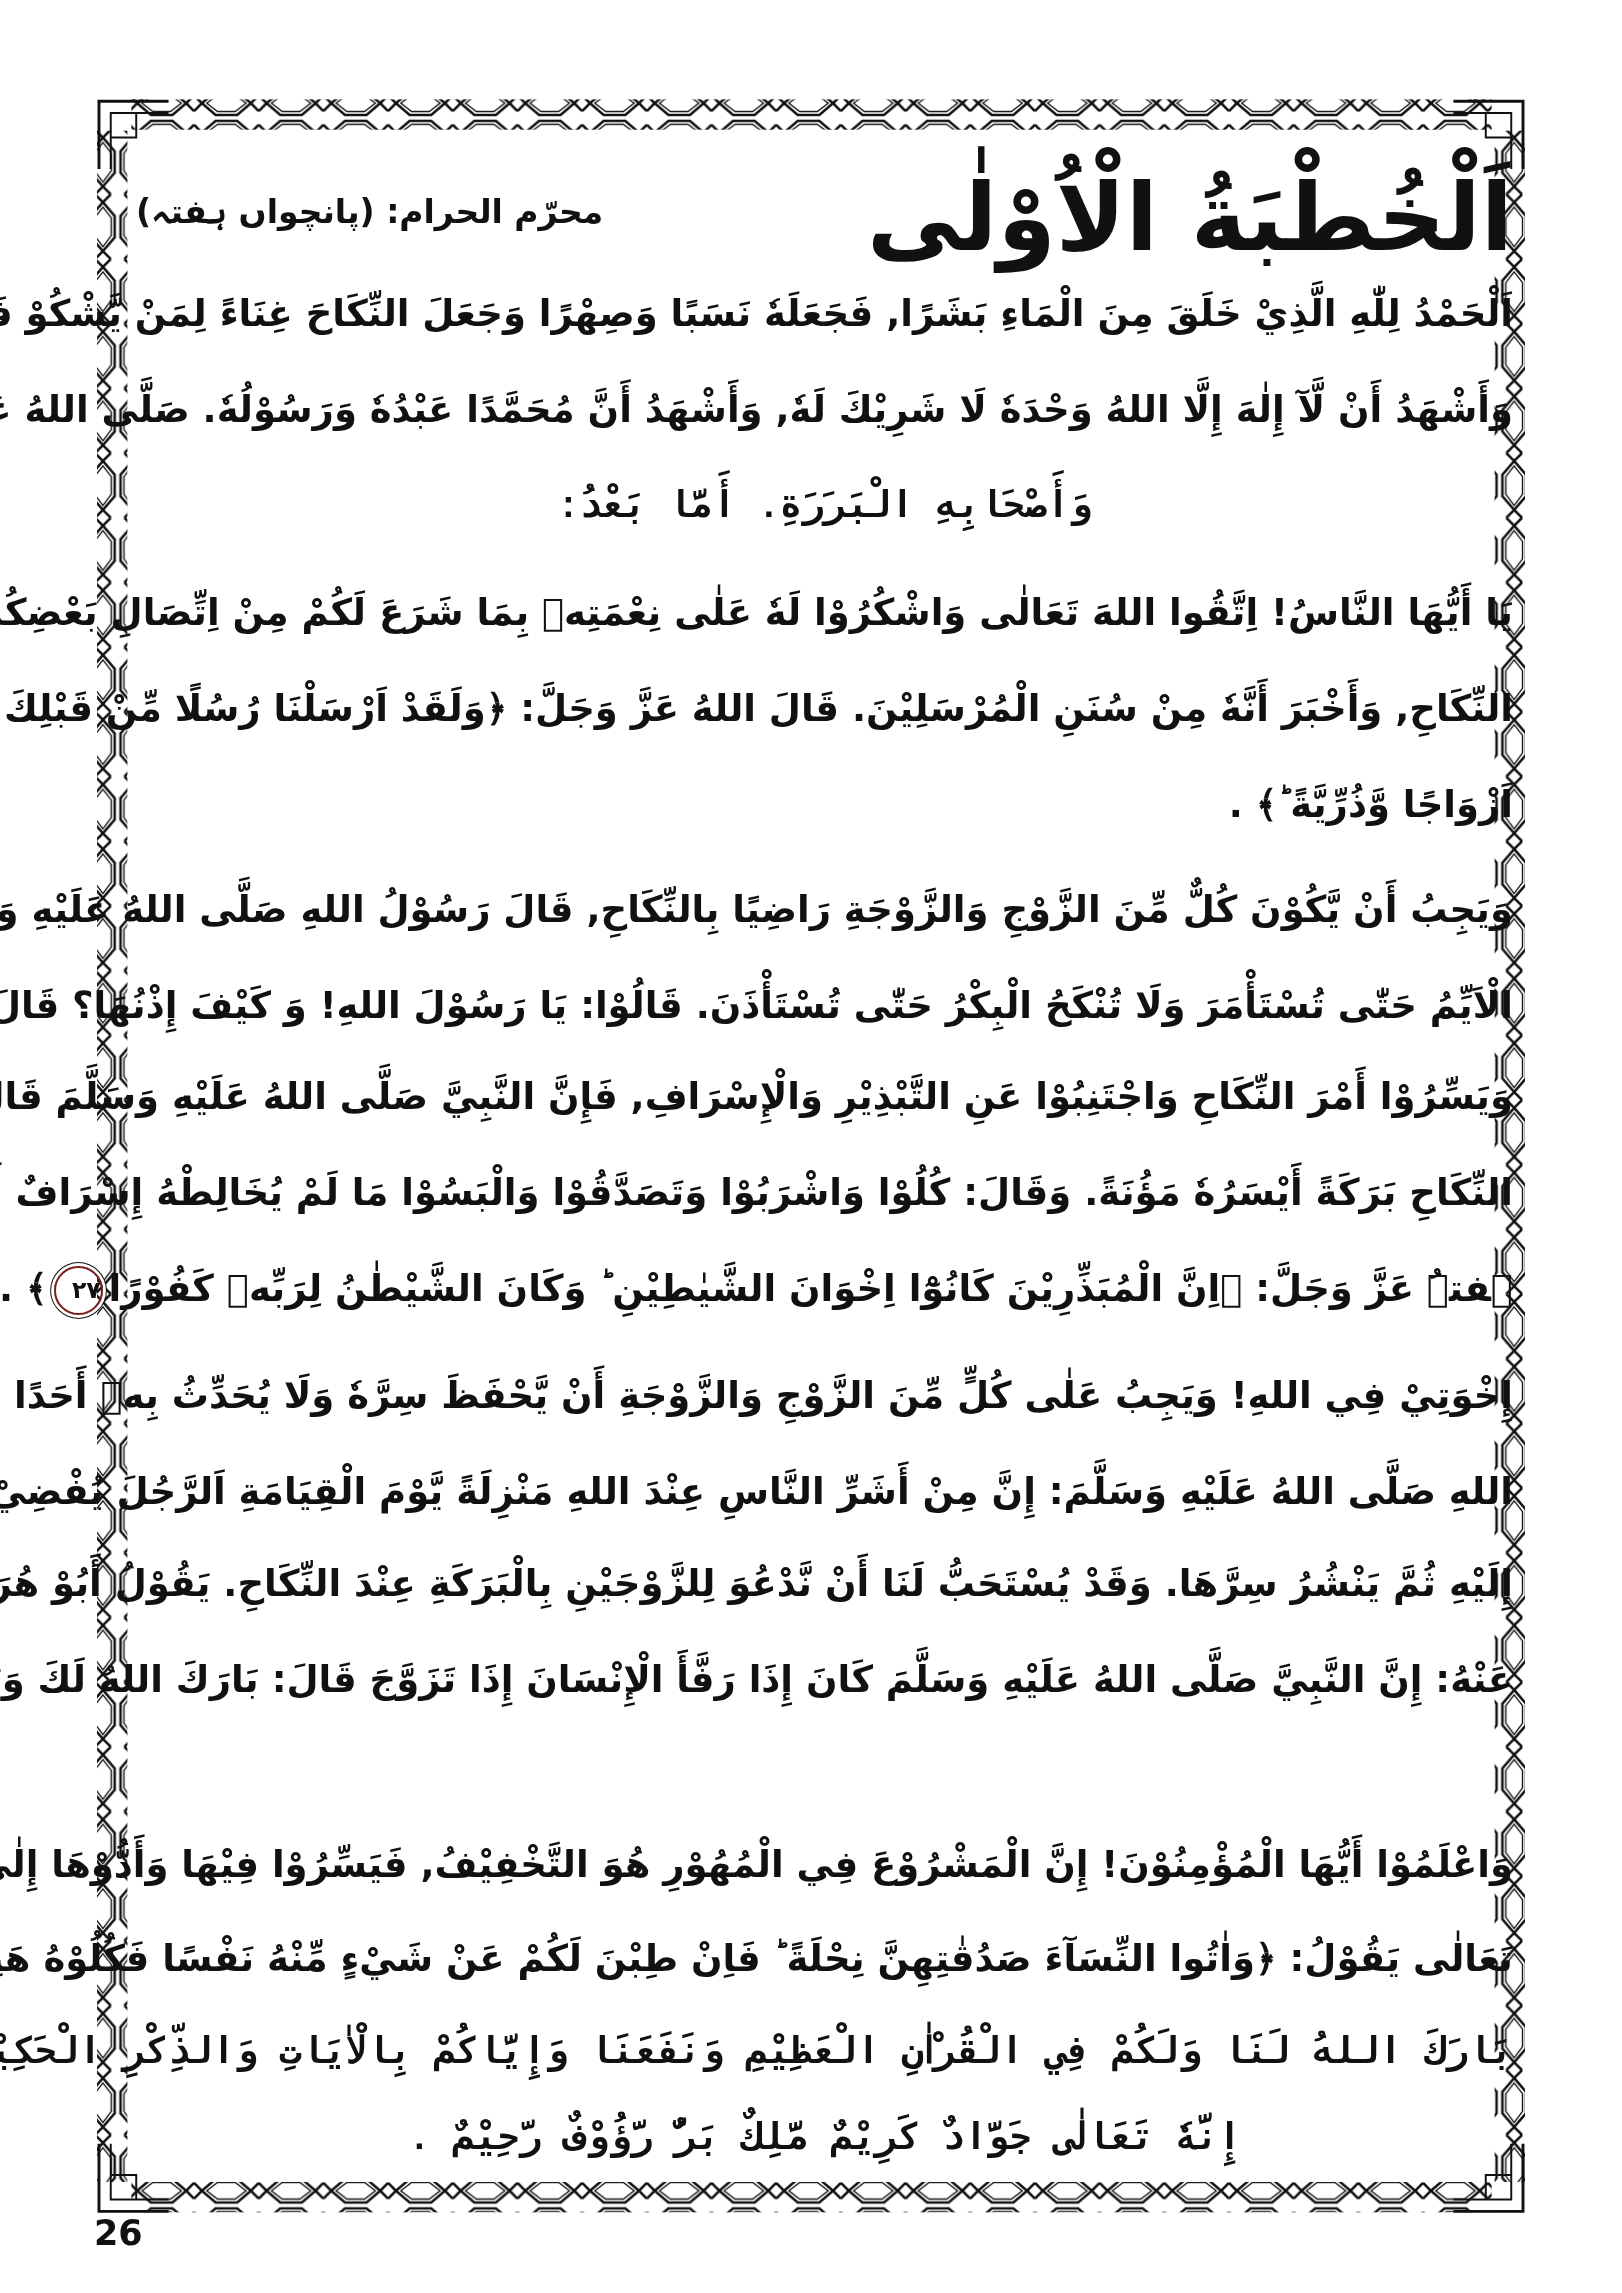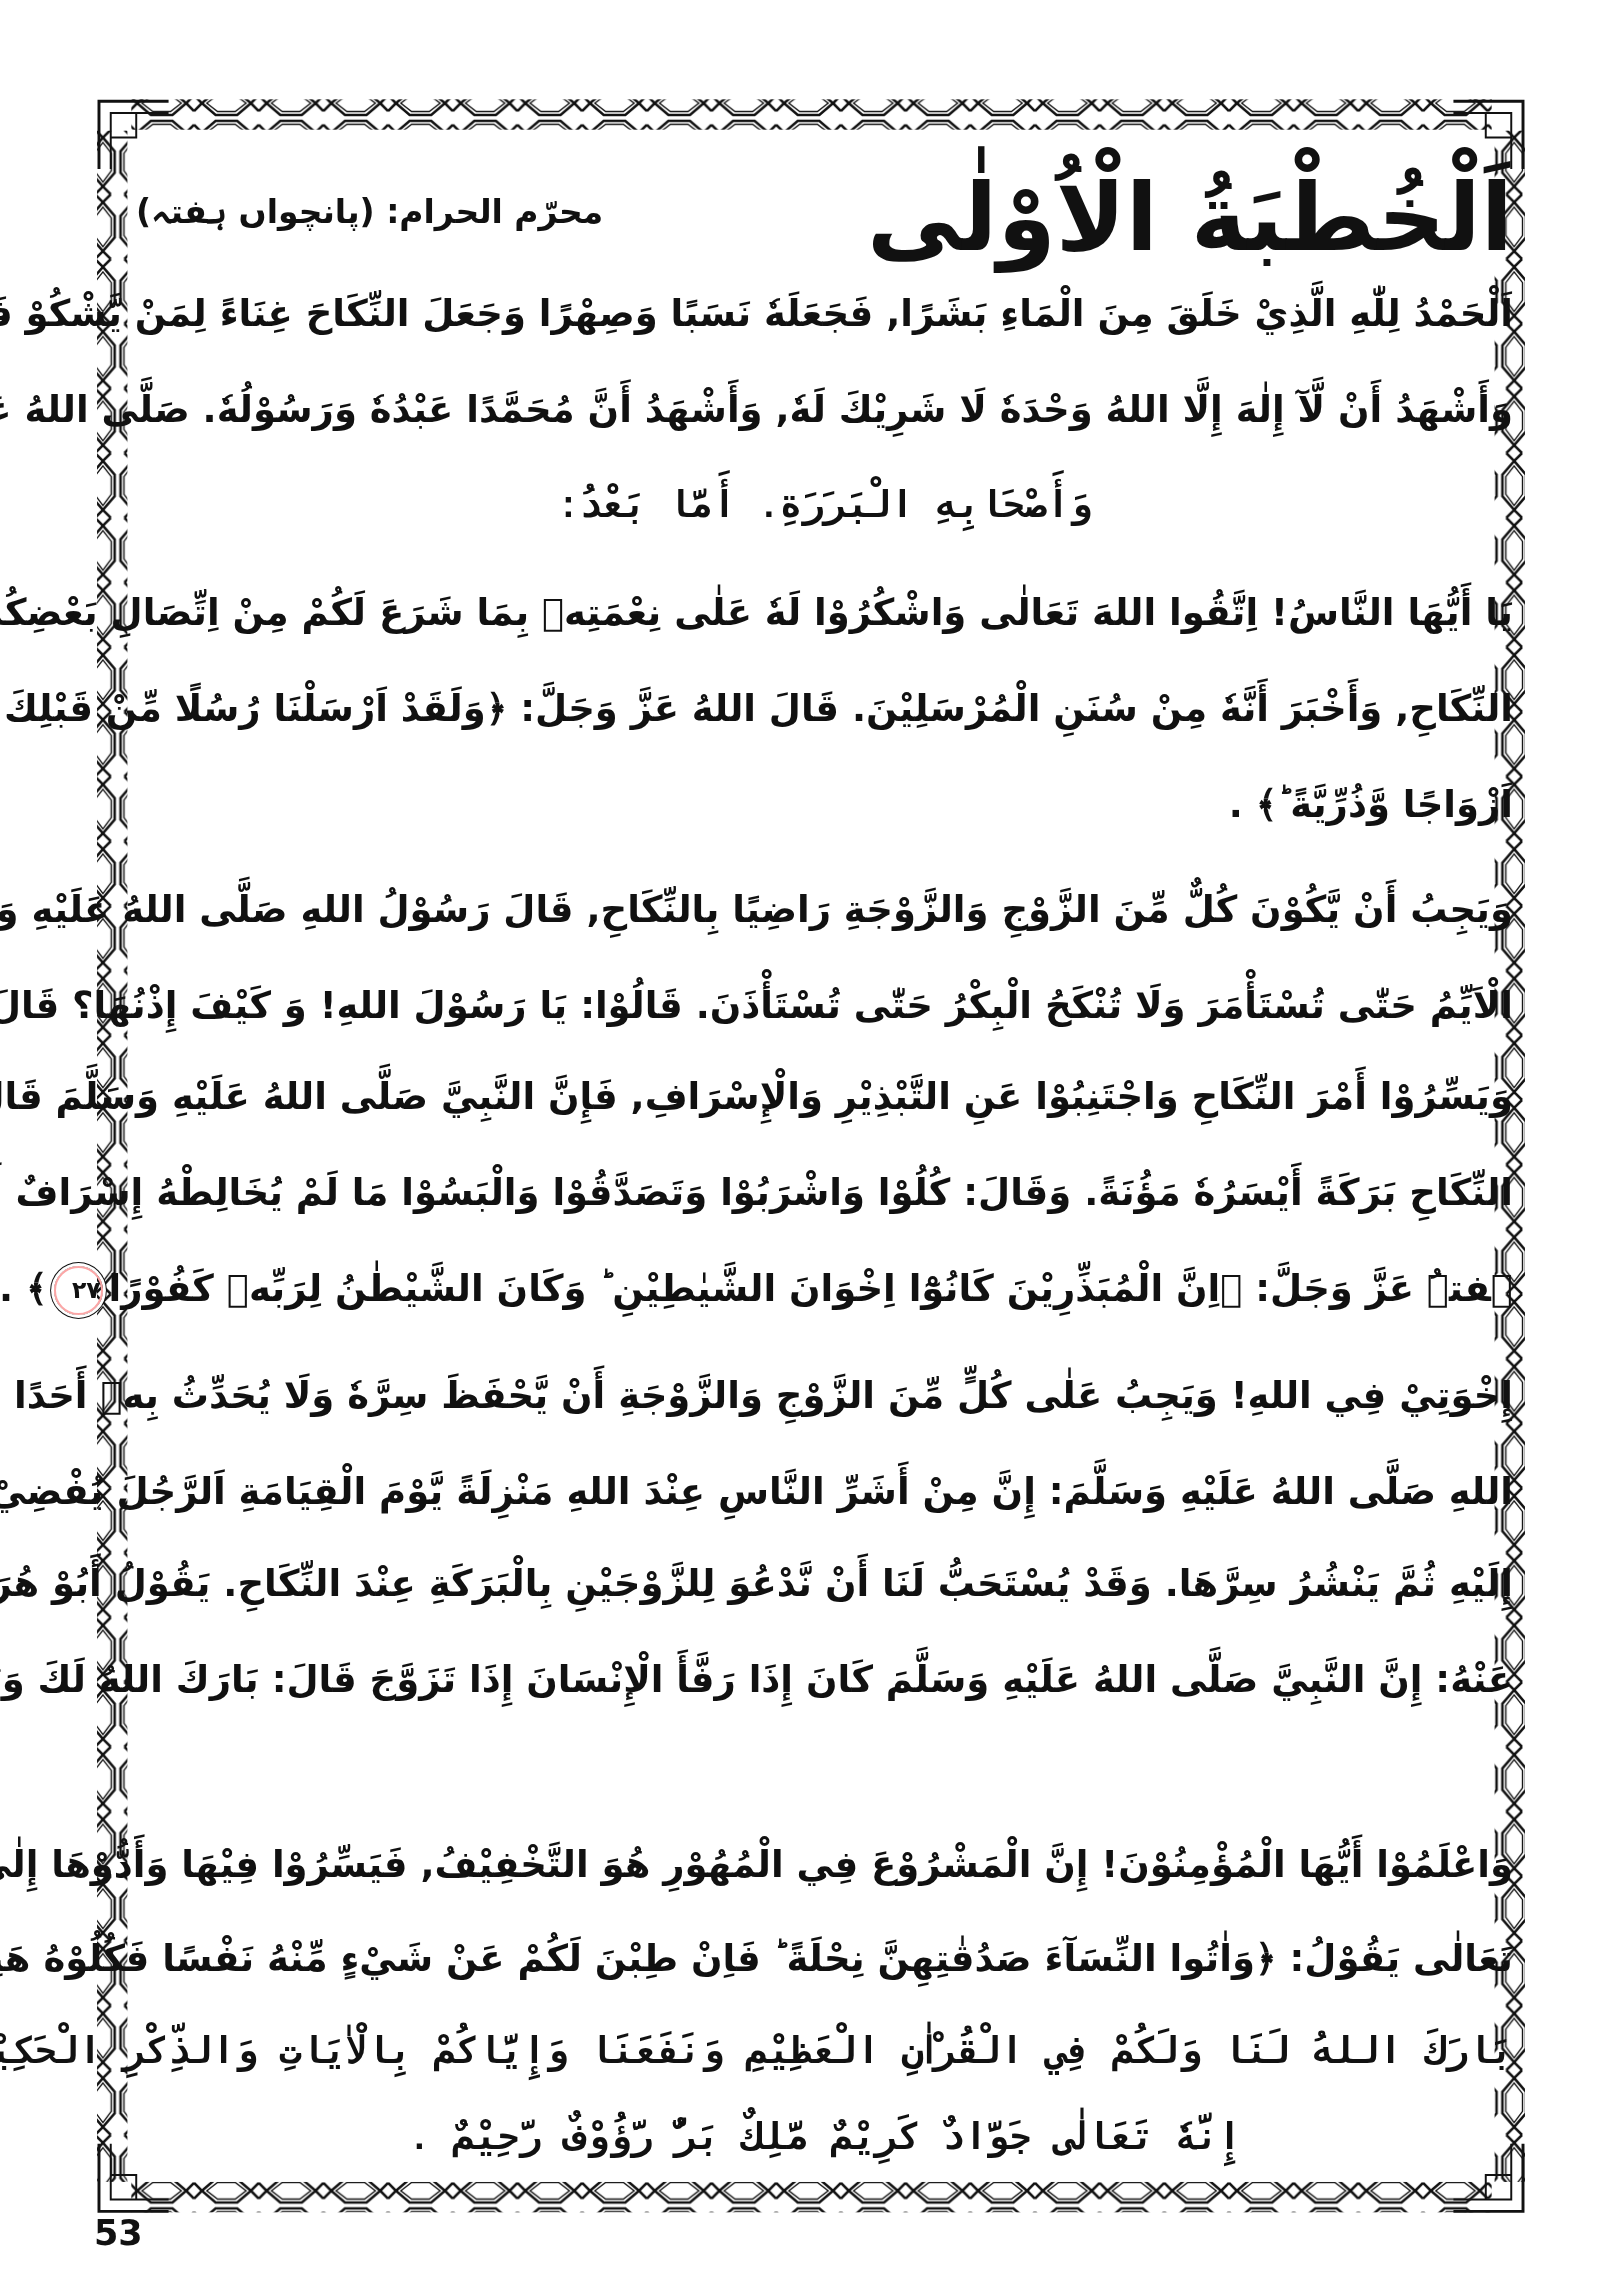--- a/index.html
+++ b/index.html
@@ -29,21 +29,21 @@
   .ln{
     position:absolute;left:0;width:100%;
     font-size:37px;font-weight:bold;line-height:80px;height:80px;
     text-align:justify;text-align-last:justify;
     white-space:nowrap;
   }
   .ln.c{text-align:right;text-align-last:center;font-family:Liberation Mono, monospace;}
   .ln.r{text-align-last:right;}
   .ayah-num{
     display:inline-block;width:45px;height:45px;
-    border:2px solid #fca5a5;box-shadow:0 0 0 2.9px #fff,0 0 0 3.9px #111;
+    border:2px solid #7f1d1d;box-shadow:0 0 0 2.9px #fff,0 0 0 3.9px #111;
     border-radius:50%;
     text-align:center;line-height:45px;font-size:23.5px;
     vertical-align:middle;margin:0 5.9px;
   }
   .pagenum{
     position:absolute;left:94px;top:2213px;
     font-size:35px;font-weight:bold;
   }
 </style>
 </head>
@@ -72,21 +72,21 @@
     <rect x="134" y="101" width="1388" height="31" fill="url(#chainH)"></rect>
     <rect x="134" y="2226" width="1388" height="31" fill="url(#chainH)"></rect>
     <rect x="99" y="133" width="31" height="2093" fill="url(#chainV)"></rect>
     <rect x="1525" y="133" width="31" height="2093" fill="url(#chainV)"></rect>
     <use href="#crn"></use>
     <use href="#crn" transform="translate(1655,0) scale(-1,1)"></use>
     <use href="#crn" transform="translate(0,2359) scale(1,-1)"></use>
     <use href="#crn" transform="translate(1655,2359) scale(-1,-1)"></use>
   </svg>
 
-  <div class="pagenum">53</div>
+  <div class="pagenum">26</div>
 
   <div class="content">
 
     <div class="date-label">محرّم الحرام: (پانچواں ہفتہ)</div>
     <h1 class="title">اَلْخُطْبَةُ الْاُوْلٰى</h1>
 
     <div class="ln" style="top:274px"><span>اَلْحَمْدُ لِلّٰهِ الَّذِيْ خَلَقَ مِنَ الْمَاءِ بَشَرًا, فَجَعَلَهٗ نَسَبًا وَصِهْرًا وَجَعَلَ النِّكَاحَ غِنَاءً لِمَنْ يَّشْكُوْ فَقْرًا,</span></div>
     <div class="ln" style="top:370px"><span>وَأَشْهَدُ أَنْ لَّآ إِلٰهَ إِلَّا اللهُ وَحْدَهٗ لَا شَرِيْكَ لَهٗ, وَأَشْهَدُ أَنَّ مُحَمَّدًا عَبْدُهٗ وَرَسُوْلُهٗ. صَلَّى اللهُ عَلٰى مُحَمَّدٍ وَّعَلٰى اٰلِهٖ</span></div>
     <div class="ln c" style="top:467px"><span>وَأَصْحَابِهِ الْبَرَرَةِ. أَمَّا بَعْدُ:</span></div>
 

